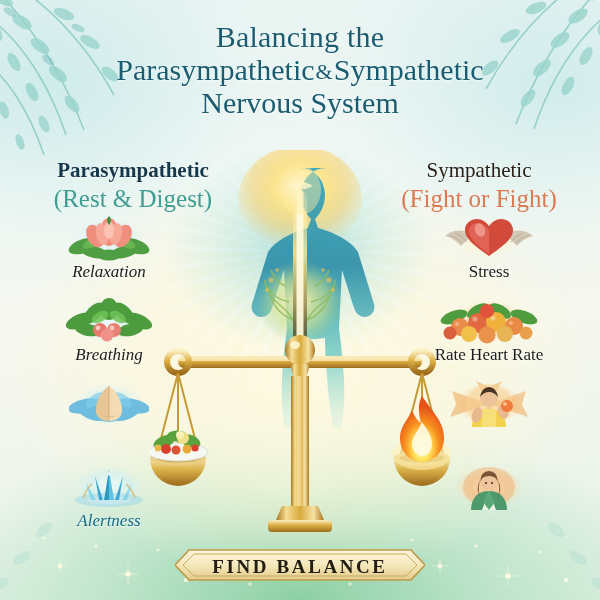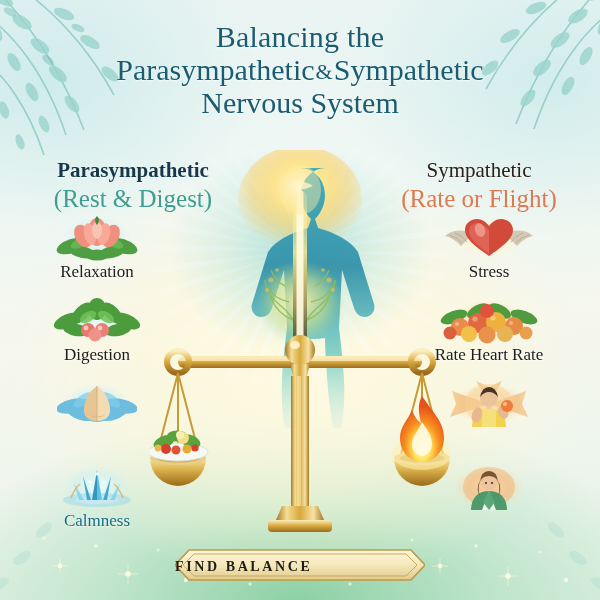--- a/index.html
+++ b/index.html
@@ -58,21 +58,21 @@
   .col-head.right{right:6px;top:158px;width:230px;}
   .col-head .main{display:block;font-size:21px;}
   .col-head .sub{display:block;font-size:25px;margin-top:2px;}
   .col-head.left .main{color:#16384a;font-weight:bold;text-shadow:0 1px 1px rgba(255,255,255,.8);}
   .col-head.left .sub{color:#3f9d92;}
   .col-head.right .main{color:#2a2018;text-shadow:0 1px 1px rgba(255,255,255,.8);}
   .col-head.right .sub{color:#de7a52;}
 
   
   .col{position:absolute;top:212px;width:190px;z-index:11;}
-  .col.left{left:2px;}
+  .col.left{left:14px;font-style:italic;}
   .col.right{right:16px;}
   .item{position:relative;height:83px;text-align:center;}
   .item .glyph{
     position:relative;height:52px;display:flex;align-items:center;justify-content:center;
   }
   .item .cap{
     display:block;font-size:17px;color:#1c1c1c;margin-top:-2px;
     text-shadow:0 1px 2px rgba(255,255,255,.95);white-space:nowrap;
   }
   .item.calm .cap{color:#136b84;}
@@ -88,21 +88,21 @@
   
   .figure{position:absolute;left:50%;top:150px;transform:translateX(-50%);z-index:6;}
 
   
   .scales{position:absolute;left:50%;top:330px;transform:translateX(-50%);z-index:9;}
 
   
   .banner{position:absolute;left:50%;bottom:12px;transform:translateX(-50%);z-index:14;}
   .banner-text{
     position:absolute;left:0;right:0;top:50%;transform:translateY(-50%);
-    text-align:left;font-size:14px;letter-spacing:2.6px;color:#221c14;font-weight:bold;
+    text-align:center;font-size:19px;letter-spacing:2.6px;color:#221c14;font-weight:bold;
   }
   .sparkles{position:absolute;left:0;right:0;bottom:0;height:120px;z-index:8;pointer-events:none;}
 </style>
 </head>
 <body>
 
 <div id="poster">
 
   <div class="rays"></div>
   <div class="teal-aura"></div>
@@ -181,21 +181,21 @@
     <span class="l2"><span>Parasympathetic</span><span class="amp">&amp;</span><span>Sympathetic</span></span>
     <span class="l3">Nervous System</span>
   </div>
 
   <div class="col-head left">
     <span class="main">Parasympathetic</span>
     <span class="sub">(Rest &amp; Digest)</span>
   </div>
   <div class="col-head right">
     <span class="main">Sympathetic</span>
-    <span class="sub">(Rate or Flight)</span>
+    <span class="sub">(Fight or Fight)</span>
   </div>
 
   <svg class="figure" width="190" height="300" viewBox="0 0 190 300">
     <defs>
       <linearGradient id="bodyg" x1="0" y1="0" x2="0" y2="1">
         <stop offset="0%" stop-color="#35a7bd"></stop>
           <stop offset="38%" stop-color="#2f8fa8"></stop>
         <stop offset="72%" stop-color="#5fc6c0" stop-opacity=".8"></stop>
           <stop offset="100%" stop-color="#bfe9de" stop-opacity=".25"></stop>
       </linearGradient>
@@ -387,21 +387,21 @@
           </g>
           <g>
             <circle cx="36" cy="33" r="7" fill="#e8776b"></circle>
             <circle cx="50" cy="33" r="7" fill="#ea8074"></circle>
             <circle cx="43" cy="38" r="6.5" fill="#f0928a"></circle>
             <circle cx="34" cy="31" r="2.4" fill="#fbd3cd" opacity=".85"></circle>
             <circle cx="48" cy="31" r="2.4" fill="#fbd3cd" opacity=".85"></circle>
           </g>
         </svg>
       </div>
-      <span class="cap">Digestion</span>
+      <span class="cap">Breathing</span>
     </div>
 
     <div class="item">
       <div class="glyph">
           <div class="burst cool"></div>
         <svg class="gicon" width="80" height="48" viewBox="0 0 80 48">
           <g fill="#58b4dd" opacity=".85">
             <ellipse cx="16" cy="26" rx="17" ry="7" transform="rotate(-12 16 26)"></ellipse>
             <ellipse cx="64" cy="26" rx="17" ry="7" transform="rotate(12 64 26)"></ellipse>
             <ellipse cx="24" cy="34" rx="14" ry="6" transform="rotate(16 24 34)"></ellipse>
@@ -440,21 +440,21 @@
             <path d="M14 34 q4-10 9-14"></path>
               <path d="M66 34 q-4-10-9-14"></path>
           </g>
           <g fill="#ffffff" opacity=".8">
             <circle cx="40" cy="10" r="1.8"></circle>
               <circle cx="33" cy="18" r="1.2"></circle>
               <circle cx="47" cy="18" r="1.2"></circle>
           </g>
         </svg>
       </div>
-      <span class="cap">Calmness</span>
+      <span class="cap">Alertness</span>
     </div>
   </div>
 
   <div class="col right">
 
     <div class="item">
       <div class="glyph">
           <div class="burst"></div>
         <svg class="gicon" width="92" height="48" viewBox="0 0 92 48">
           <g fill="#cfc3ad" opacity=".9">

